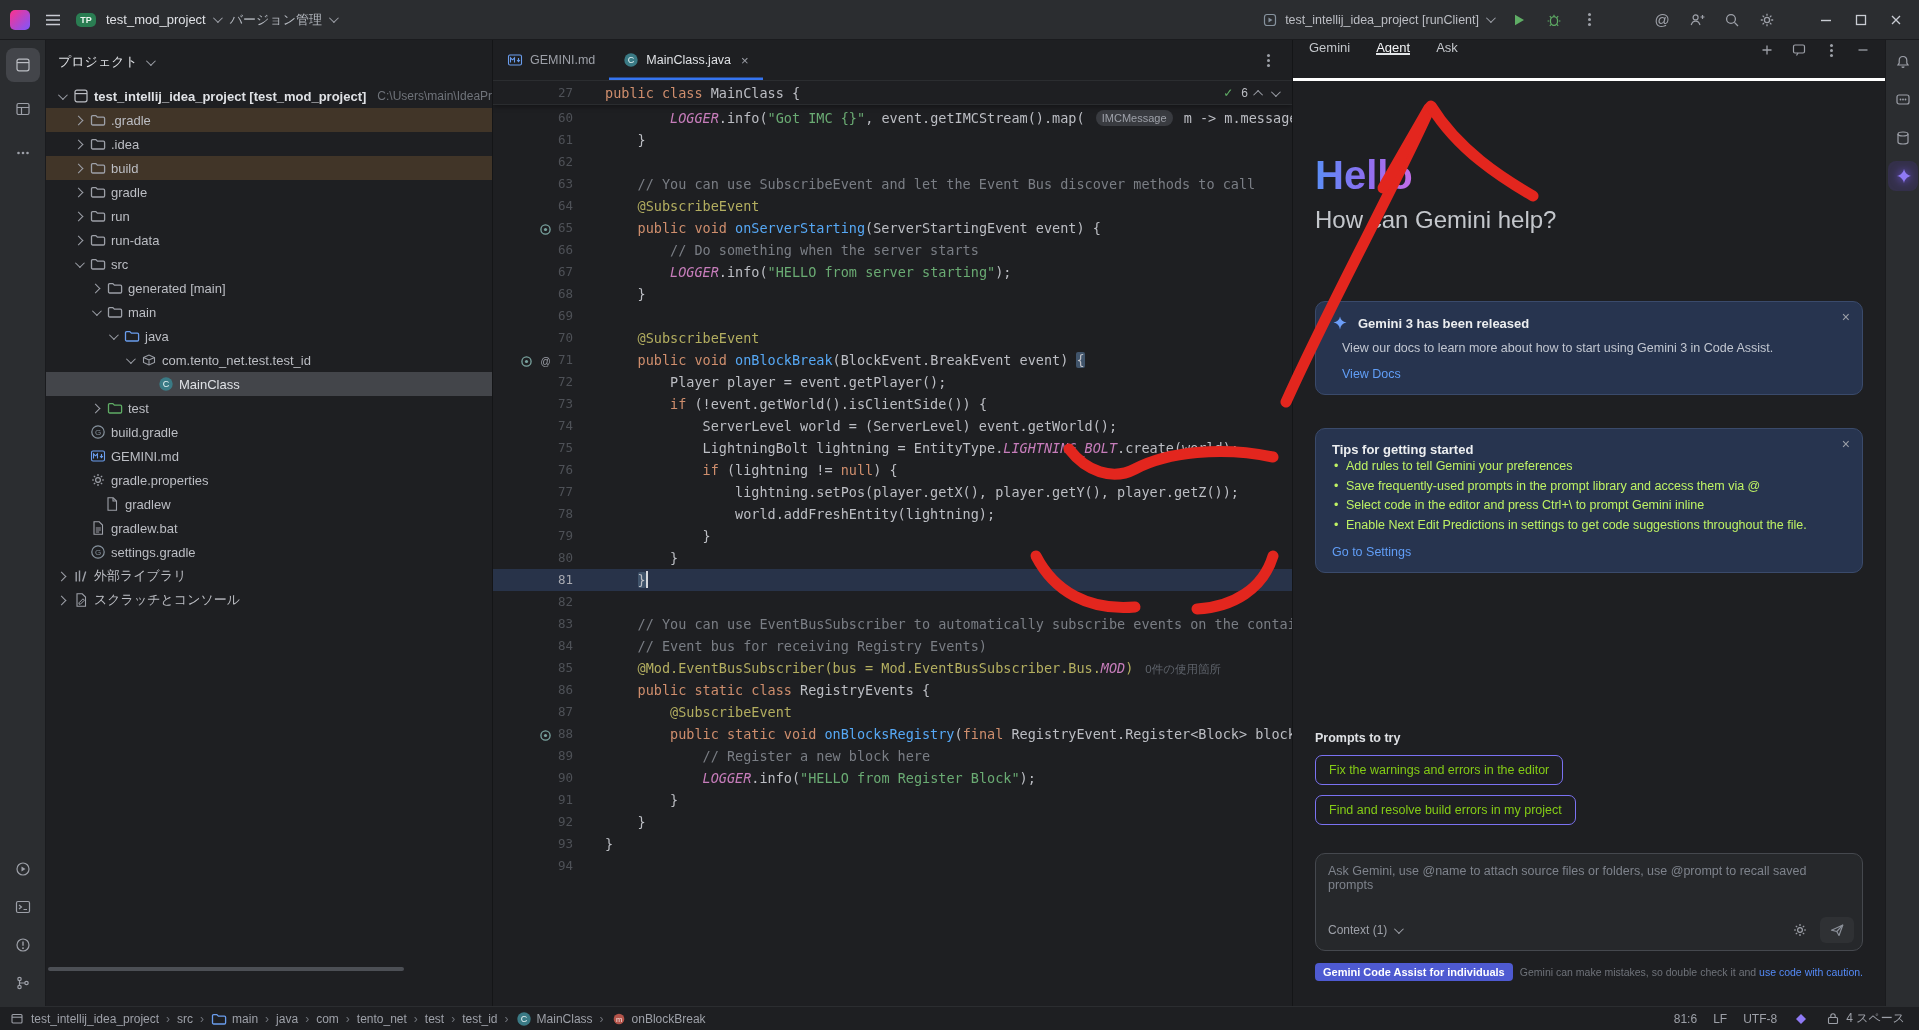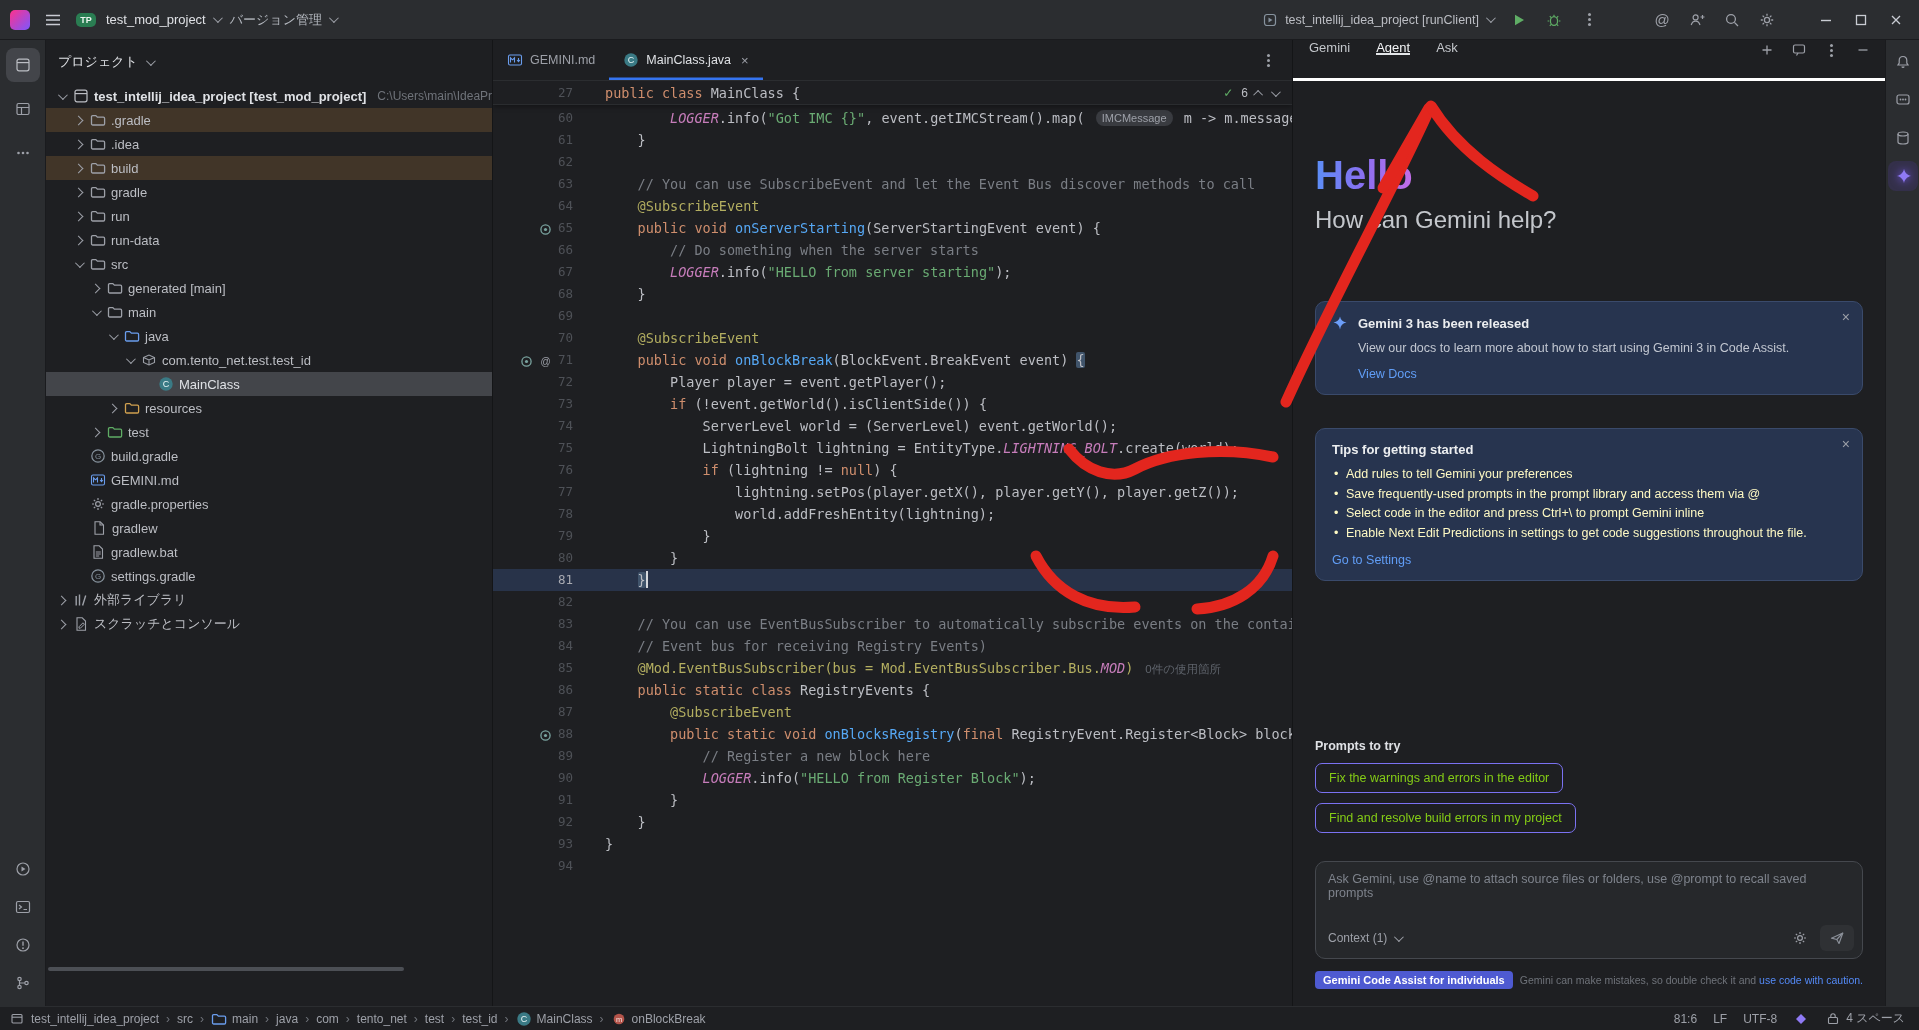--- a/index.html
+++ b/index.html
@@ -108,23 +108,23 @@
   background:linear-gradient(90deg,#5b8ef7,#8a6ff0,#c46ee8);
   -webkit-background-clip:text;background-clip:text;color:transparent}
 .gsub{font-size:24px;color:#c4c7cc;margin-top:8px}
 .gcard{margin-top:67px;background:#27344f;border:1px solid #3a4a6b;border-radius:10px;
   padding:13px 16px;position:relative;font-size:12.5px}
 .gcard.second{margin-top:33px}
 .gcard .x{position:absolute;top:7px;right:12px;color:#9da0a8;font-size:14px}
 .gcard-head{display:flex;align-items:center;gap:10px}
 .gcard-title{color:#eceef0;font-weight:bold;font-size:13px}
 .gcard-body{color:#c2c7d1;margin-top:8px;line-height:1.45}
-.ind{margin-left:26px}
+.ind{margin-left:10px}
 .glink{color:#619ef7;margin-top:10px;display:inline-block;font-size:12.5px;text-decoration:none}
-.gbullets{margin-top:8px;color:#fef9c3}
+.gbullets{margin-top:0;color:#bef264}
 .gbullets li{list-style:none;padding-left:14px;position:relative;line-height:19.5px}
 .gbullets li::before{content:"•";position:absolute;left:2px}
 .prompts-title{margin-top:158px;color:#dfe1e5;font-size:12.5px;font-weight:bold}
 .pbtn{display:table;margin-top:10px;border:1px solid #7b72f2;border-radius:7px;padding:7px 13px;
   color:#84cc16;font-size:12.5px;background:transparent;white-space:nowrap}
 .ginput{margin-top:28px;height:98px;border:1px solid #45484e;border-radius:10px;background:#26282b;
   position:relative;padding:10px 12px}
 .ginput textarea{width:100%;height:52px;background:transparent;border:none;outline:none;resize:none;
   color:#bcbec4;font-family:"Liberation Sans",sans-serif;font-size:12.5px}
 .ginput textarea::placeholder{color:#7e838c}
@@ -449,31 +449,20 @@
           <div class="trow sel" style="padding-left: 93px;">
             <span class="chv"></span>
             <span class="ic">
               <svg width="16" height="16">
                 <circle cx="8" cy="8" r="6.7" fill="#3a7a85"></circle>
                 <text x="8" y="11.2" text-anchor="middle" font-size="9" font-family="Liberation Sans, sans-serif" fill="#e7f3f5">C</text>
               </svg>
             </span>
             <span class="tlabel">MainClass</span>
           </div>
-          <div class="trow" style="padding-left: 59px;">
-            <span class="chv">
-              <i class="cv right"></i>
-            </span>
-            <span class="ic">
-              <svg width="16" height="16">
-                <path d="M1.5 4.8c0-.7.5-1.2 1.2-1.2h3.1l1.6 1.6h6c.7 0 1.2.5 1.2 1.2v5.4c0 .7-.5 1.2-1.2 1.2H2.7c-.7 0-1.2-.5-1.2-1.2z" fill="none" stroke="#d0a04f" stroke-width="1.3"></path>
-              </svg>
-            </span>
-            <span class="tlabel">resources</span>
-          </div>
           <div class="trow" style="padding-left: 42px;">
             <span class="chv">
               <i class="cv right"></i>
             </span>
             <span class="ic">
               <svg width="16" height="16">
                 <path d="M1.5 4.8c0-.7.5-1.2 1.2-1.2h3.1l1.6 1.6h6c.7 0 1.2.5 1.2 1.2v5.4c0 .7-.5 1.2-1.2 1.2H2.7c-.7 0-1.2-.5-1.2-1.2z" fill="none" stroke="#5fad65" stroke-width="1.3"></path>
               </svg>
             </span>
             <span class="tlabel">test</span>
@@ -502,21 +491,21 @@
           <div class="trow" style="padding-left: 25px;">
             <span class="chv"></span>
             <span class="ic">
               <svg width="16" height="16">
                 <circle cx="8" cy="8" r="2.4" fill="none" stroke="#9da0a8" stroke-width="1.2"></circle>
                 <path d="M8 2v2M8 12v2M2 8h2M12 8h2M3.8 3.8l1.4 1.4M10.8 10.8l1.4 1.4M12.2 3.8l-1.4 1.4M5.2 10.8l-1.4 1.4" stroke="#9da0a8" stroke-width="1.2"></path>
               </svg>
             </span>
             <span class="tlabel">gradle.properties</span>
           </div>
-          <div class="trow" style="padding-left: 26px;">
+          <div class="trow" style="padding-left: 39px;">
             <span class="chv"></span>
             <span class="ic">
               <svg width="16" height="16">
                 <path d="M4 1.8h5.2L12.5 5v9.2H4z" fill="none" stroke="#9da0a8" stroke-width="1.1"></path>
                 <path d="M9 2v3h3" fill="none" stroke="#9da0a8" stroke-width="1.1"></path>
               </svg>
             </span>
             <span class="tlabel">gradlew</span>
           </div>
           <div class="trow" style="padding-left: 25px;">

